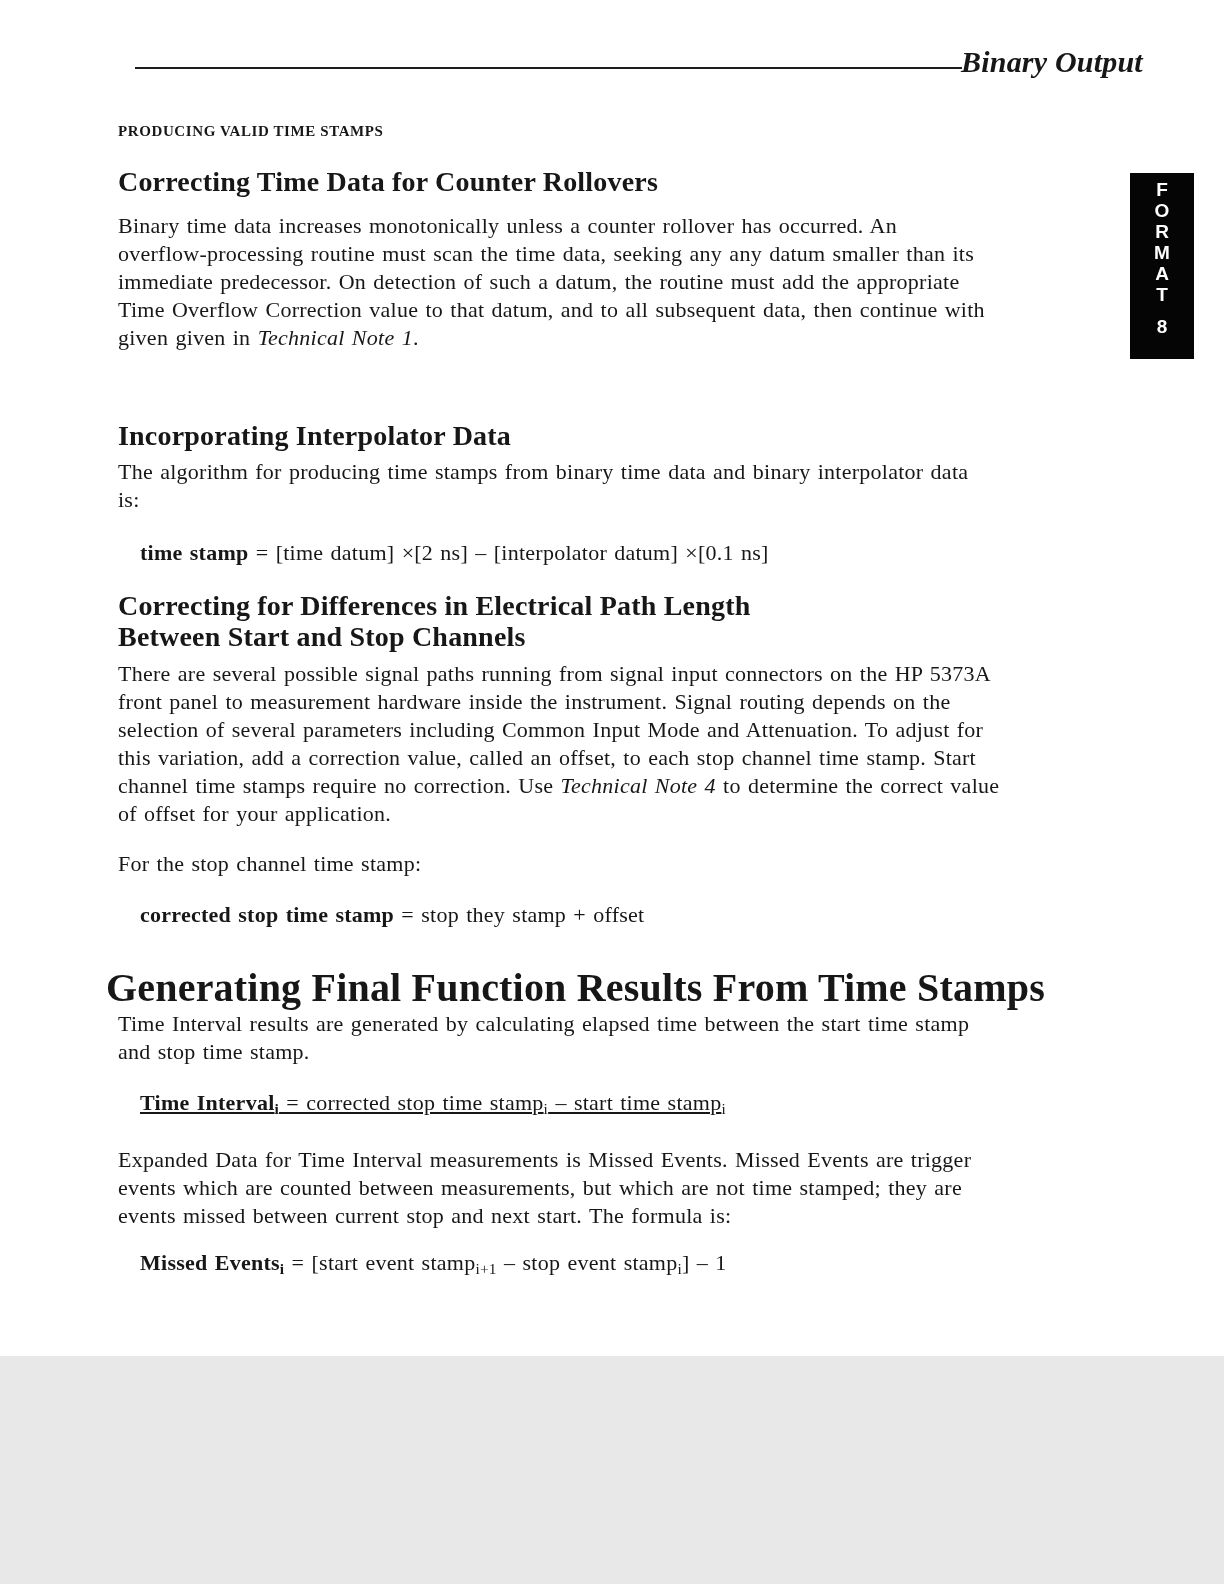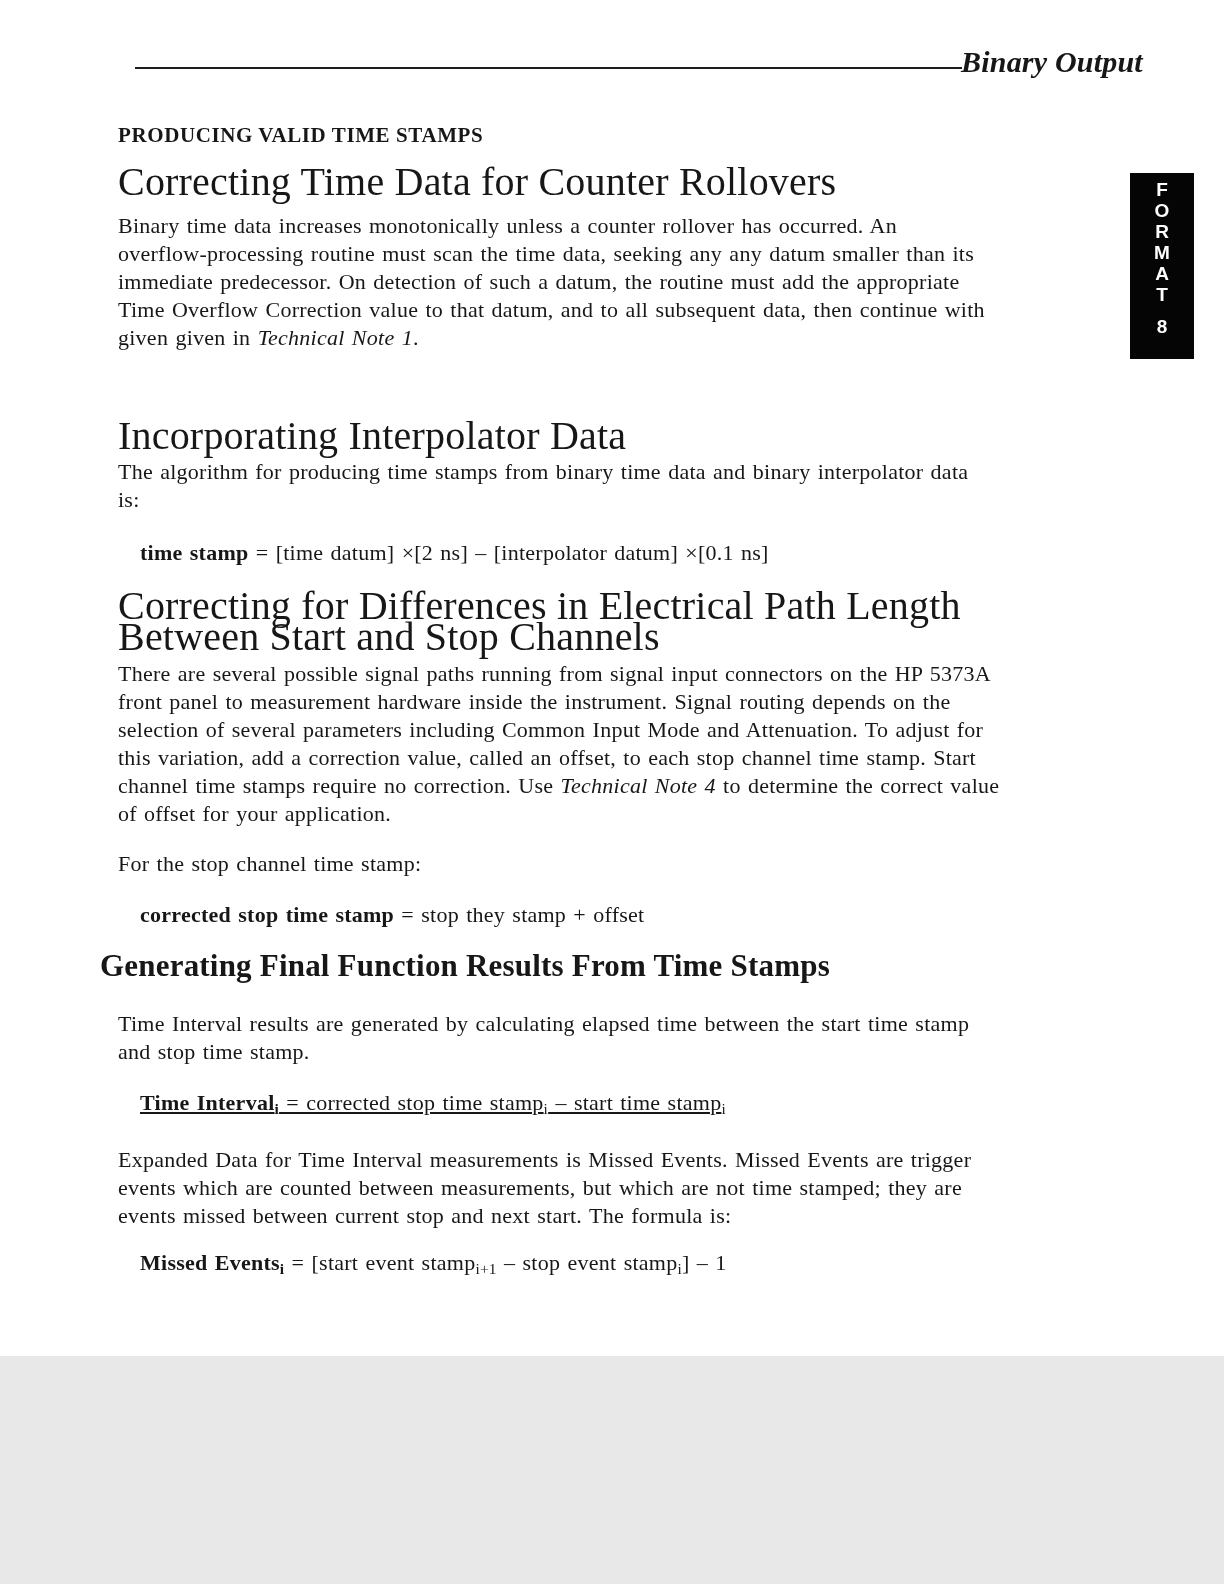--- a/index.html
+++ b/index.html
@@ -28,32 +28,33 @@
     display:flex;flex-direction:column;align-items:center;
     font-family:"Liberation Sans","DejaVu Sans",sans-serif;
     color:#ffffff;font-weight:bold;
   }
   .tab-letters{padding-top:6px;display:flex;flex-direction:column;align-items:center;}
   .tab-letter{font-size:19px;line-height:21px;}
   .tab-number{font-size:19px;line-height:21px;margin-top:11px;}
   
   .kicker{
     position:absolute;left:118px;top:123px;
-    font-size:21px;font-weight:bold;letter-spacing:0.6px;
+    font-size:15px;font-weight:bold;letter-spacing:0.6px;
     white-space:nowrap;
   }
   .h2{
     position:absolute;left:118px;
-    font-size:40px;font-weight:normal;letter-spacing:0.2px;
+    font-size:28px;font-weight:bold;letter-spacing:0.2px;
     line-height:31px;white-space:nowrap;
   }
   .h1{
-    position:absolute;left:100px;
-    font-size:31px;font-weight:bold;letter-spacing:0.2px;
+    position:absolute;left:106px;
+    font-size:40px;font-weight:bold;letter-spacing:0.2px;
     white-space:nowrap;
+    margin-top:16px;
   }
   
   .para{position:absolute;left:118px;}
   .line{height:28px;line-height:28px;white-space:nowrap;
         font-size:22px;letter-spacing:0.25px;word-spacing:1.5px;}
   .lead{position:absolute;left:118px;font-size:22px;line-height:28px;
         letter-spacing:0.25px;word-spacing:1.5px;white-space:nowrap;}
   .formula{position:absolute;left:140px;font-size:22px;line-height:26px;
         letter-spacing:0.25px;word-spacing:1.5px;white-space:nowrap;}
   

